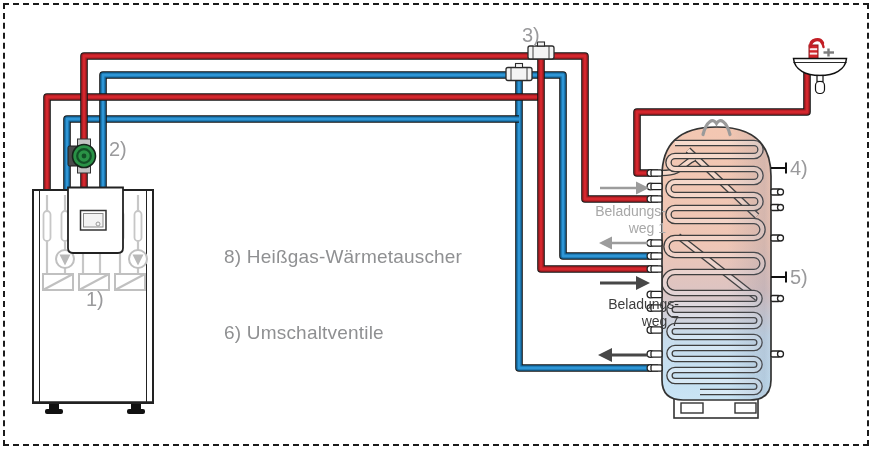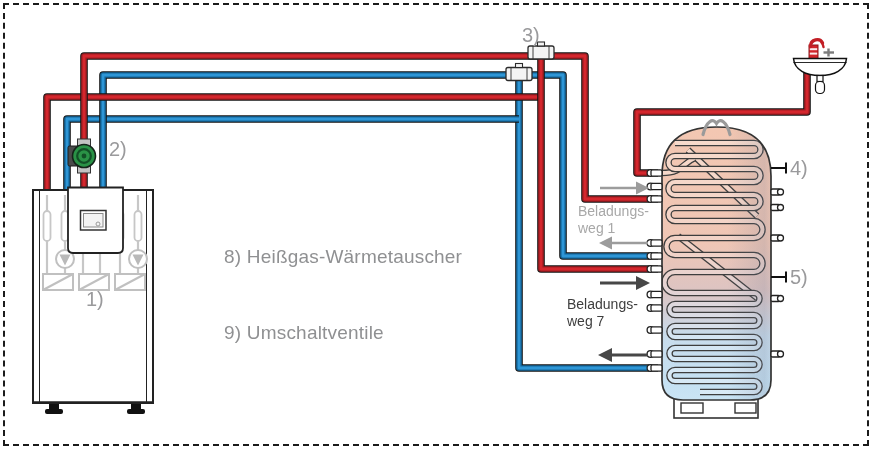--- a/index.html
+++ b/index.html
@@ -10,21 +10,21 @@
   .frame{
     position:absolute;left:3px;top:3px;right:3px;bottom:3px;
     border:2px dashed #1b1b1b;pointer-events:none;
   }
   .txt{position:absolute;white-space:pre;}
   .legend{
     left:224px;top:193px;font-size:19px;line-height:25.4px;color:#8f9092;
     letter-spacing:0.2px;
   }
   .complabel{font-size:20px;color:#9a9a9c;}
-  .flowlabel{text-align:left;white-space:normal;font-size:14px;line-height:16.5px;}
+  .flowlabel{text-align:right;white-space:normal;font-size:14px;line-height:16.5px;}
   .flow1{left:578px;top:203px;width:88px;color:#a8a8a8;}
   .flow2{left:567px;top:296px;width:112px;color:#3e3e3e;}
   svg{position:absolute;left:0;top:0;}
   .pout{fill:none;stroke:#151515;stroke-width:7.6;stroke-linejoin:round;}
   .rmid{fill:none;stroke:#a01d22;stroke-width:5.6;stroke-linejoin:round;}
   .rcore{fill:none;stroke:#d5262d;stroke-width:2.8;stroke-linejoin:round;}
   .bmid{fill:none;stroke:#14679b;stroke-width:5.6;stroke-linejoin:round;}
   .bcore{fill:none;stroke:#2e96d6;stroke-width:2.8;stroke-linejoin:round;}
   .coil-out{fill:none;stroke:#3e3e3e;stroke-width:6.6;}
   .coil-in{fill:none;stroke:url(#gcoil);stroke-width:4.0;}
@@ -286,21 +286,21 @@
       <polygon points="636,276 650,283 636,290" fill="#474747"></polygon>
     </g>
     <g>
       <line x1="648" y1="355" x2="611" y2="355" stroke="#474747" stroke-width="2.8"></line>
       <polygon points="612,348 598,355 612,362" fill="#474747"></polygon>
     </g>
   </svg>
 
   <div class="txt legend">
     <div>8) Heißgas-Wärmetauscher</div>
-    <div>9) Umschaltventile</div>
+    <div>6) Umschaltventile</div>
     
     
   </div>
 
   <div class="txt complabel" style="left:86px;top:288px;">1)</div>
   <div class="txt complabel" style="left:109px;top:138px;">2)</div>
   <div class="txt complabel" style="left:522px;top:24px;">3)</div>
   <div class="txt complabel" style="left:790px;top:157px;">4)</div>
   <div class="txt complabel" style="left:790px;top:266px;">5)</div>
 

